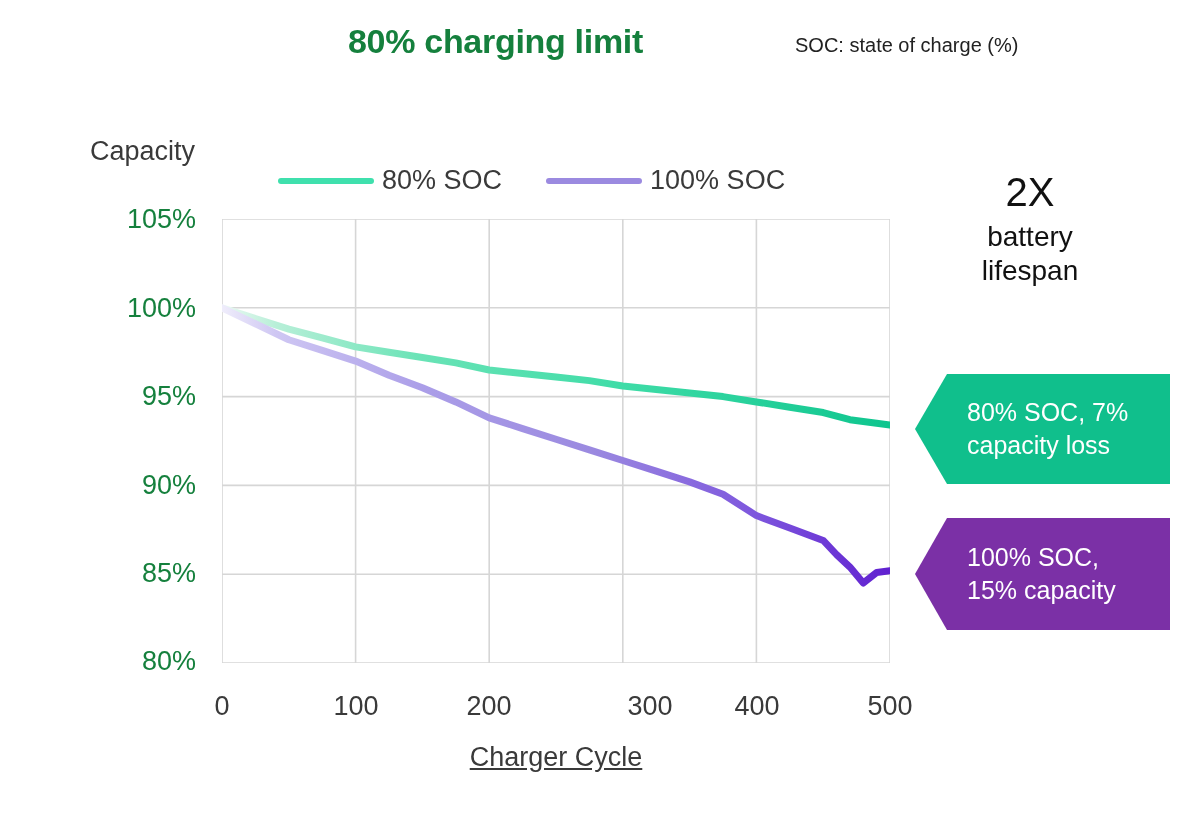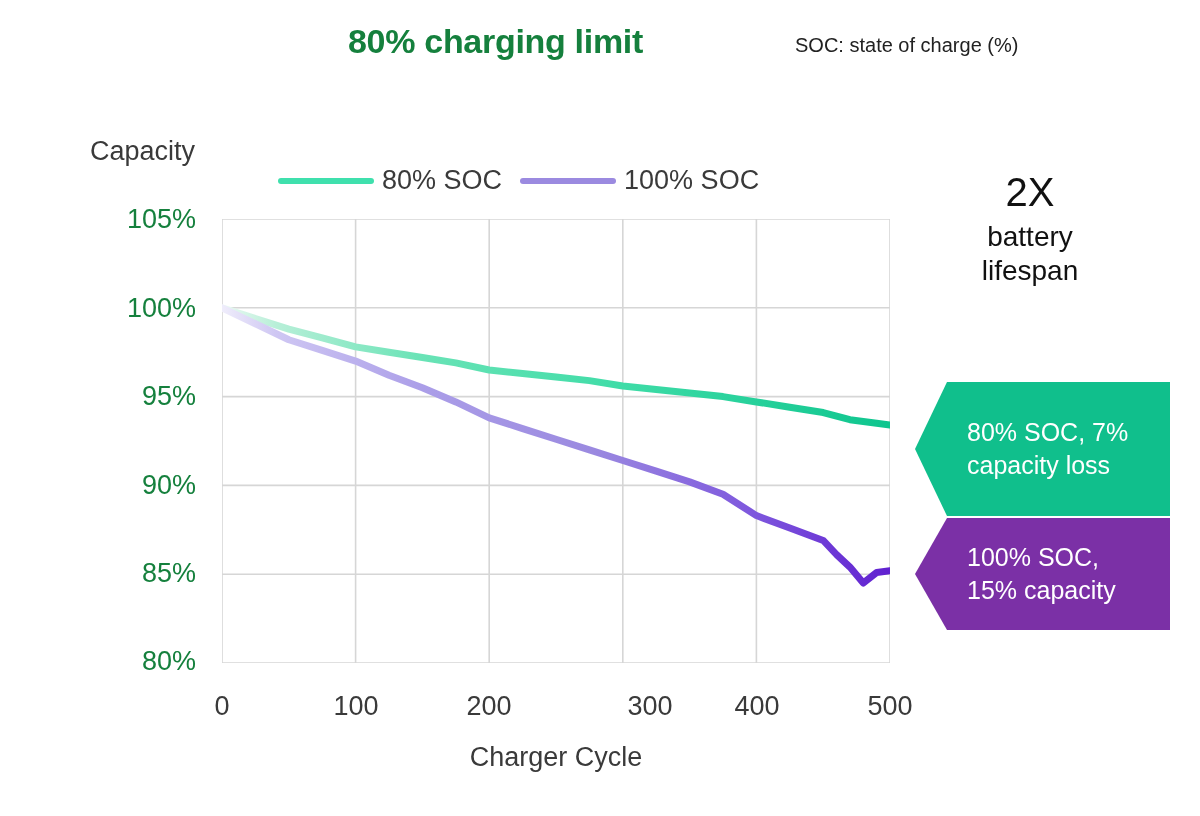--- a/index.html
+++ b/index.html
@@ -48,30 +48,31 @@
     white-space: nowrap;
   }
   #x-axis-title {
     position: absolute;
     left: 222px;
     top: 742px;
     width: 668px;
     text-align: center;
     font-size: 27px;
     color: #3a3a3a;
+    text-decoration: underline;
   }
 
   
   #legend {
     position: absolute;
     left: 278px;
     top: 165px;
     display: flex;
     align-items: center;
-    gap: 18px;
+    gap: 44px;
     text-align: center;
   }
   .legend-item {
     display: flex;
     align-items: center;
     gap: 8px;
   }
   .legend-swatch {
     display: block;
     width: 96px;
@@ -145,23 +146,23 @@
     box-sizing: border-box;
     color: #ffffff;
     font-size: 25px;
     line-height: 1.34;
     padding-left: 52px;
     padding-right: 12px;
     clip-path: polygon(32px 0, 100% 0, 100% 100%, 32px 100%, 0 50%);
   }
   #callout-green {
     left: 915px;
-    top: 382px;
+    top: 374px;
     width: 255px;
-    height: 134px;
+    height: 110px;
     background: #10bf8c;
   }
   #callout-purple {
     left: 915px;
     top: 518px;
     width: 255px;
     height: 112px;
     background: #7b30a6;
   }
   .callout-line { white-space: nowrap; }

